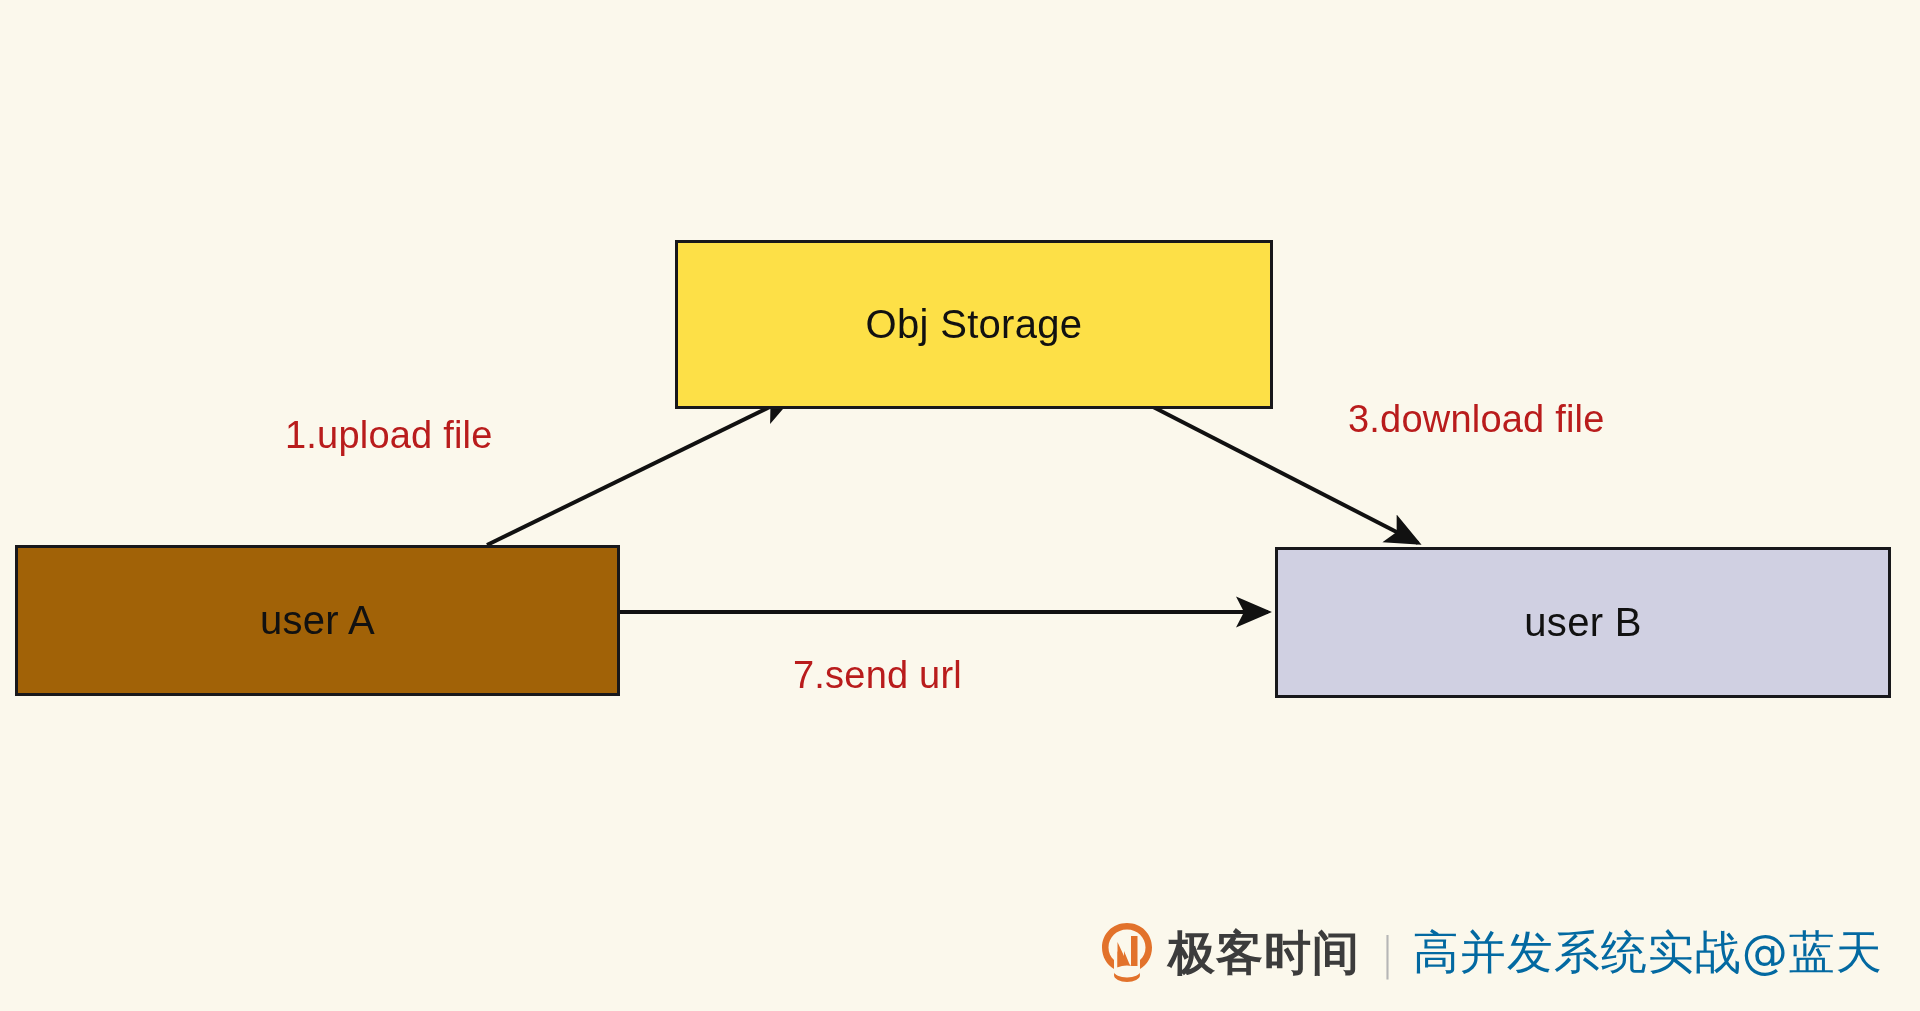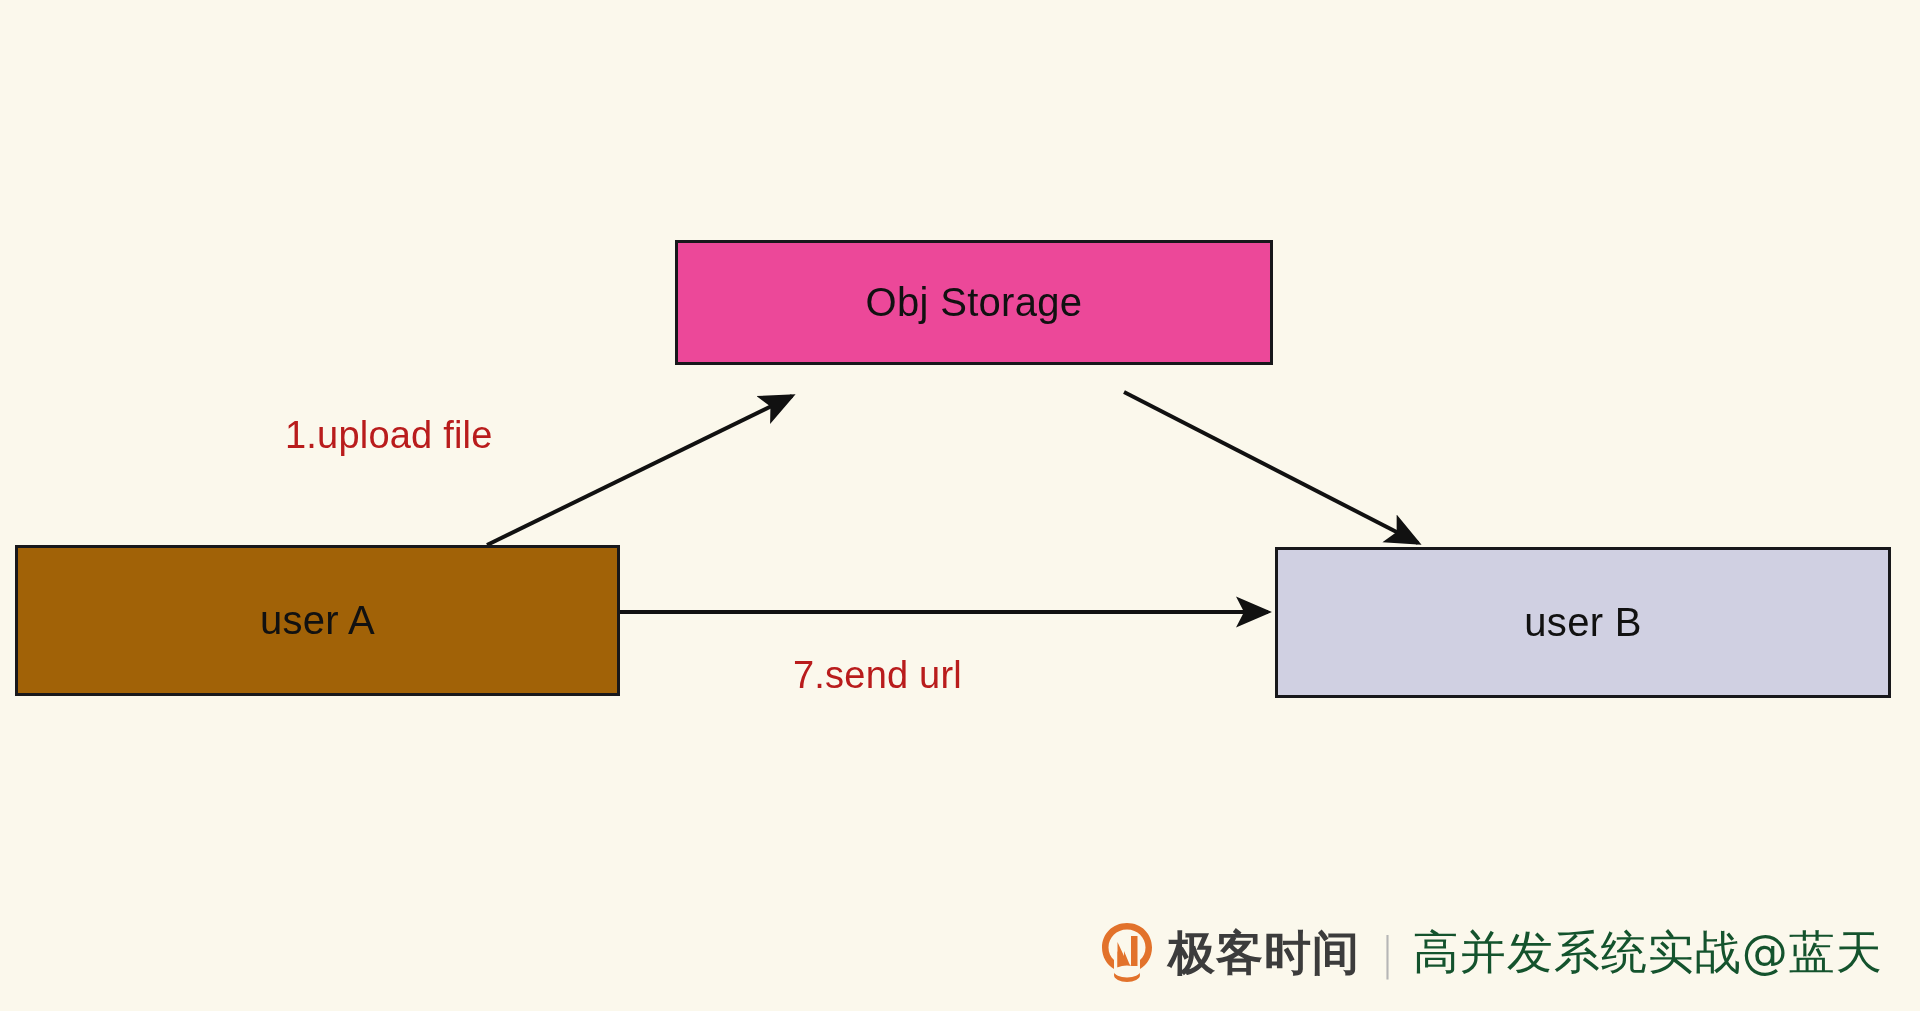--- a/index.html
+++ b/index.html
@@ -39,22 +39,22 @@
     font-family: "Liberation Sans", "DejaVu Sans", sans-serif;
     font-size: 40px;
     color: #111111;
     letter-spacing: 0.3px;
     white-space: nowrap;
   }
   #node-obj-storage {
     left: 675px;
     top: 240px;
     width: 598px;
-    height: 125px;
-    background: #ec4899;
+    height: 169px;
+    background: #fde047;
   }
   #node-user-a {
     left: 15px;
     top: 545px;
     width: 605px;
     height: 151px;
     background: #a16207;
   }
   #node-user-b {
     left: 1275px;
@@ -108,21 +108,21 @@
   #watermark-separator {
     font-family: "DejaVu Sans", "Liberation Sans", sans-serif;
     font-size: 44px;
     color: #b6b6b6;
     margin: 0 18px 0 20px;
     font-weight: 300;
   }
   #watermark-subtitle {
     font-family: "DejaVu Sans", "Liberation Sans", sans-serif;
     font-size: 46px;
-    color: #14532d;
+    color: #0369a1;
     letter-spacing: 1px;
     white-space: nowrap;
   }
 </style>
 </head>
 <body>
 
 <div id="diagram-root">
 
   <svg id="diagram-svg" viewBox="0 0 1920 1011" xmlns="http://www.w3.org/2000/svg">
@@ -148,20 +148,21 @@
   </div>
 
   <div class="node-box" id="node-user-b">
     <span class="node-label">user B</span>
   </div>
 
   <div class="edge-label" id="edge-label-upload">1.upload file</div>
 
   <div class="edge-label" id="edge-label-send">7.send url</div>
 
+  <div class="edge-label" id="edge-label-download">3.download file</div>
 
   <div id="watermark">
     <svg id="watermark-logo" viewBox="0 0 54 62" xmlns="http://www.w3.org/2000/svg">
       <path d="M27 1 C12.5 1 2 12 2 25.5 C2 35 7 43 14 47 L14 38 C10.5 35 8.5 30.5 8.5 25.5 C8.5 15.5 16.5 7.5 27 7.5 C37.5 7.5 45.5 15.5 45.5 25.5 C45.5 30.5 43.5 35 40 38 L40 47 C47 43 52 35 52 25.5 C52 12 41.5 1 27 1 Z" fill="#e2722b"></path>
       <path d="M31 14 L31 42 C31 44 29.5 45.5 27.5 45.5 C25 45.5 23.5 43.5 22.5 41 L17.5 29 L17.5 45 L24 45 L24 51 L31 51 L31 45 L24 45 L24 29 L29 41 C30 43.5 31 44 31 44 Z" fill="#e2722b"></path>
       <path d="M24 14 L24 34 L17.5 20 L17.5 46 L24 46 Z" fill="#e2722b"></path>
       <path d="M31 14 L31 44 L37.5 44 L37.5 14 Z" fill="#e2722b"></path>
       <ellipse cx="27" cy="53" rx="13" ry="7" fill="#e2722b"></ellipse>
       <ellipse cx="27" cy="49.5" rx="13" ry="6" fill="#fbf8ec"></ellipse>
     </svg>

